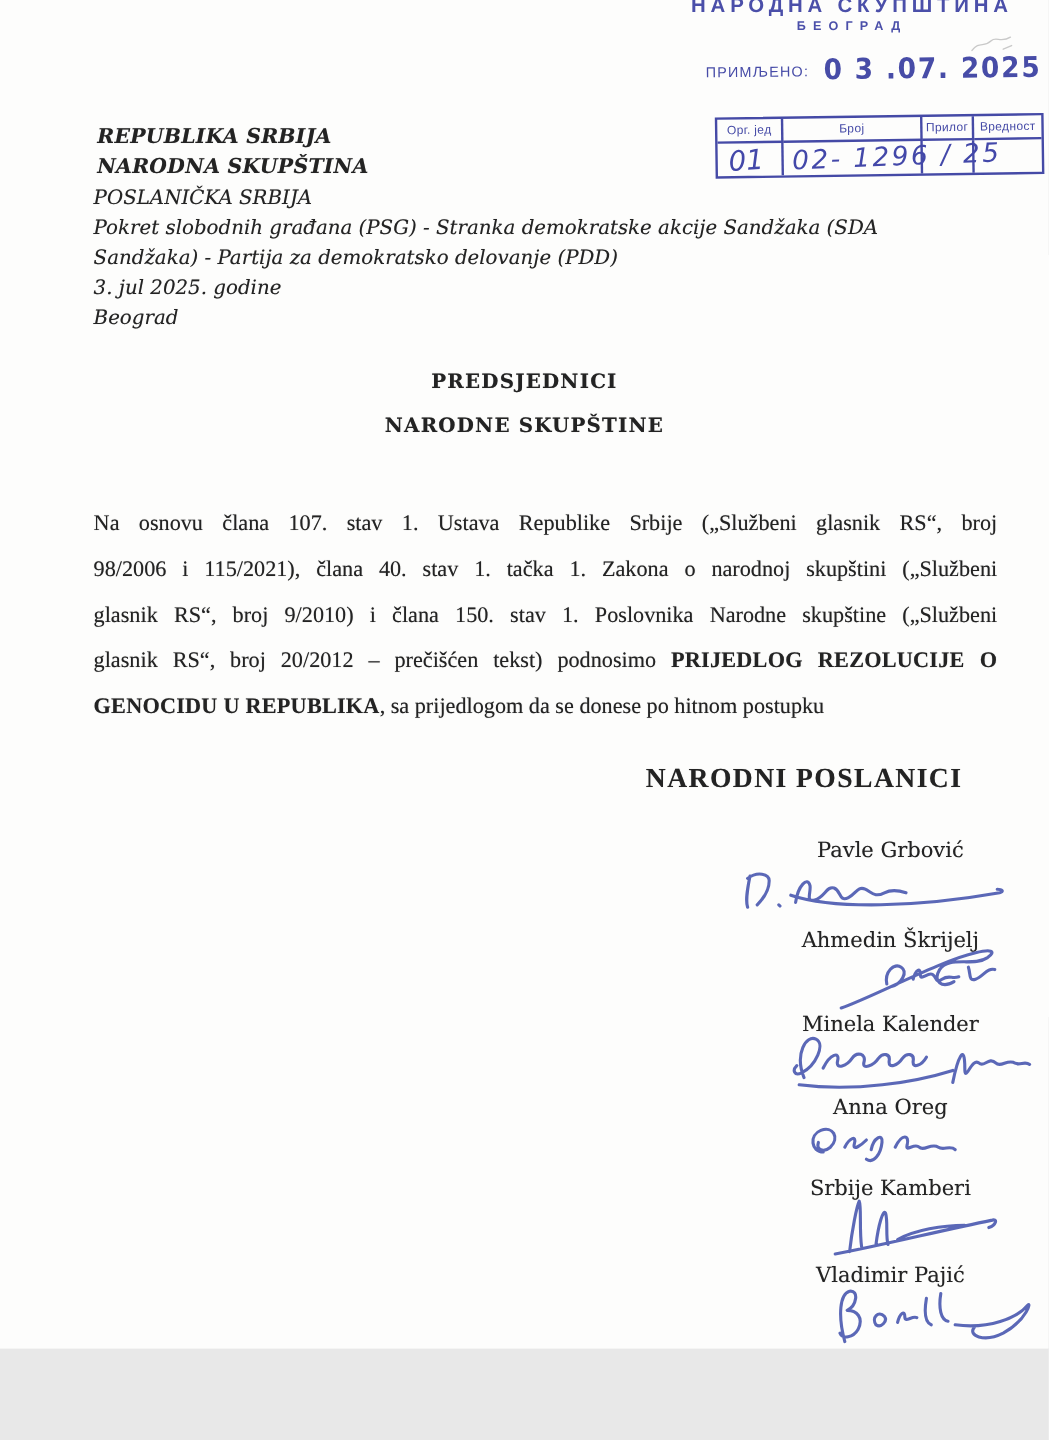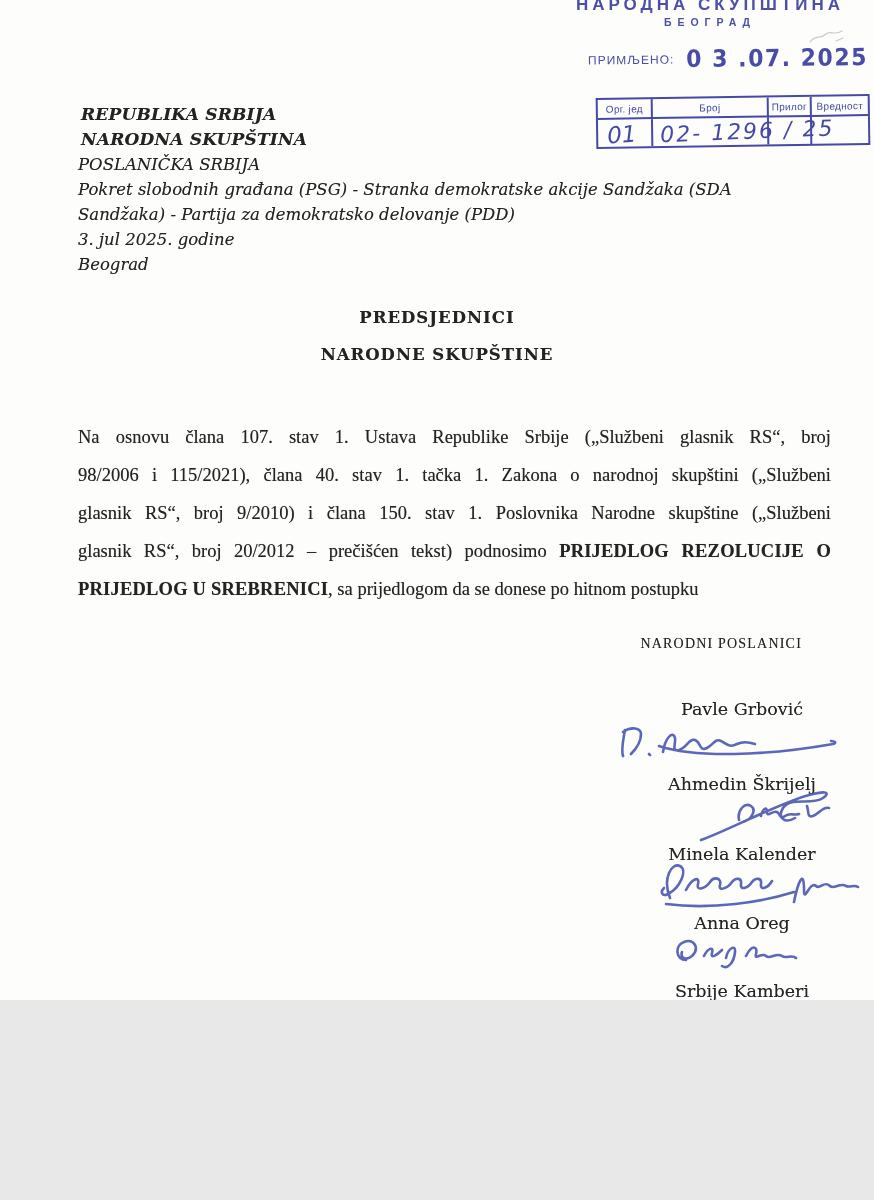--- a/index.html
+++ b/index.html
@@ -1,17 +1,17 @@
 <!DOCTYPE html>
 <html><head>
 <meta charset="utf-8">
 <style>
   html,body{margin:0;padding:0;background:#e8e8e8;}
   .page{
-    position:relative; width:874px; height:1000px; margin:0 auto;
+    position:relative; width:874px; height:1124px; margin:0 auto;
     background:#fdfdfc; overflow:hidden;
     font-family:"Liberation Serif", serif; color:#232323;
   }
   .page *{box-sizing:border-box;}
 
   
   .stamp-head{
     position:absolute; top:-5px; left:560px; width:300px;
     color:#3c41a2; font-family:"Liberation Sans", sans-serif;
     text-align:center; opacity:.92;
@@ -56,21 +56,21 @@
   .addressee div{text-shadow:0 0 .6px rgba(30,30,30,.4);}
   .addressee .l2{margin-top:18px;}
 
   
   .bodytext{position:absolute; top:418px; left:78px; width:753px; font-size:18.5px; line-height:38px;}
   .bodytext .line{text-align:justify; text-align-last:justify; white-space:normal; text-shadow:0 0 .7px rgba(25,25,25,.45);}
   .bodytext .line.last{text-align:left; text-align-last:auto;}
   .bodytext b{letter-spacing:.2px;}
 
   
-  .poslanici{position:absolute; top:636px; right:72px; font-size:14px; letter-spacing:1.2px; text-shadow:0 0 .6px rgba(30,30,30,.4);}
+  .poslanici{position:absolute; top:636px; right:72px; font-size:23px; letter-spacing:1.2px; text-shadow:0 0 .6px rgba(30,30,30,.4);font-weight:bold;}
   .signer{position:absolute; left:610px; width:264px; text-align:center;
     font-family:"DejaVu Serif", serif; font-size:17.5px; text-shadow:0 0 .6px rgba(30,30,30,.4); white-space:nowrap;}
   .sig{position:absolute;}
   .sig path{fill:none; stroke:#3e4daa; stroke-width:2.6; stroke-linecap:round; stroke-linejoin:round; opacity:.85;}
 </style>
 </head>
 <body>
 
 <div class="page">
 
@@ -118,21 +118,21 @@
   <div class="addressee">
     <div>PREDSJEDNICI</div>
     <div class="l2">NARODNE SKUPŠTINE</div>
   </div>
 
   <div class="bodytext">
     <div class="line">Na osnovu člana 107. stav 1. Ustava Republike Srbije („Službeni glasnik RS“, broj</div>
     <div class="line">98/2006 i 115/2021), člana 40. stav 1. tačka 1. Zakona o narodnoj skupštini („Službeni</div>
     <div class="line">glasnik RS“, broj 9/2010) i člana 150. stav 1. Poslovnika Narodne skupštine („Službeni</div>
     <div class="line"><span>glasnik RS“, broj 20/2012 – prečišćen tekst) podnosimo </span><b>PRIJEDLOG REZOLUCIJE O</b></div>
-    <div class="line last"><b>PRIJEDLOG U SREBRENICI</b><span>, sa prijedlogom da se donese po hitnom postupku</span></div>
+    <div class="line last"><b>GENOCIDU U REPUBLIKA</b><span>, sa prijedlogom da se donese po hitnom postupku</span></div>
   </div>
 
   <div class="poslanici">NARODNI POSLANICI</div>
 
   <div class="signer" style="top:699px">Pavle Grbović</div>
   <svg class="sig" style="left:615px; top:714px" width="228" height="52" viewBox="0 0 228 52">
     <path d="M10,16 C8,26 6,36 8,42 M8,18 C16,12 26,14 26,20 C26,28 20,36 16,40 M34,40 l1,1 M48,38 C50,24 58,16 60,24 C61,30 56,38 64,36 C72,34 74,24 80,26 C86,28 84,38 92,34 C98,31 100,24 106,27 C112,30 114,34 122,30 C128,27 134,28 140,30 M44,32 C80,44 150,42 218,30 C222,29 220,27 216,27"></path>
   </svg>
 
   <div class="signer" style="top:774px">Ahmedin Škrijelj</div>

